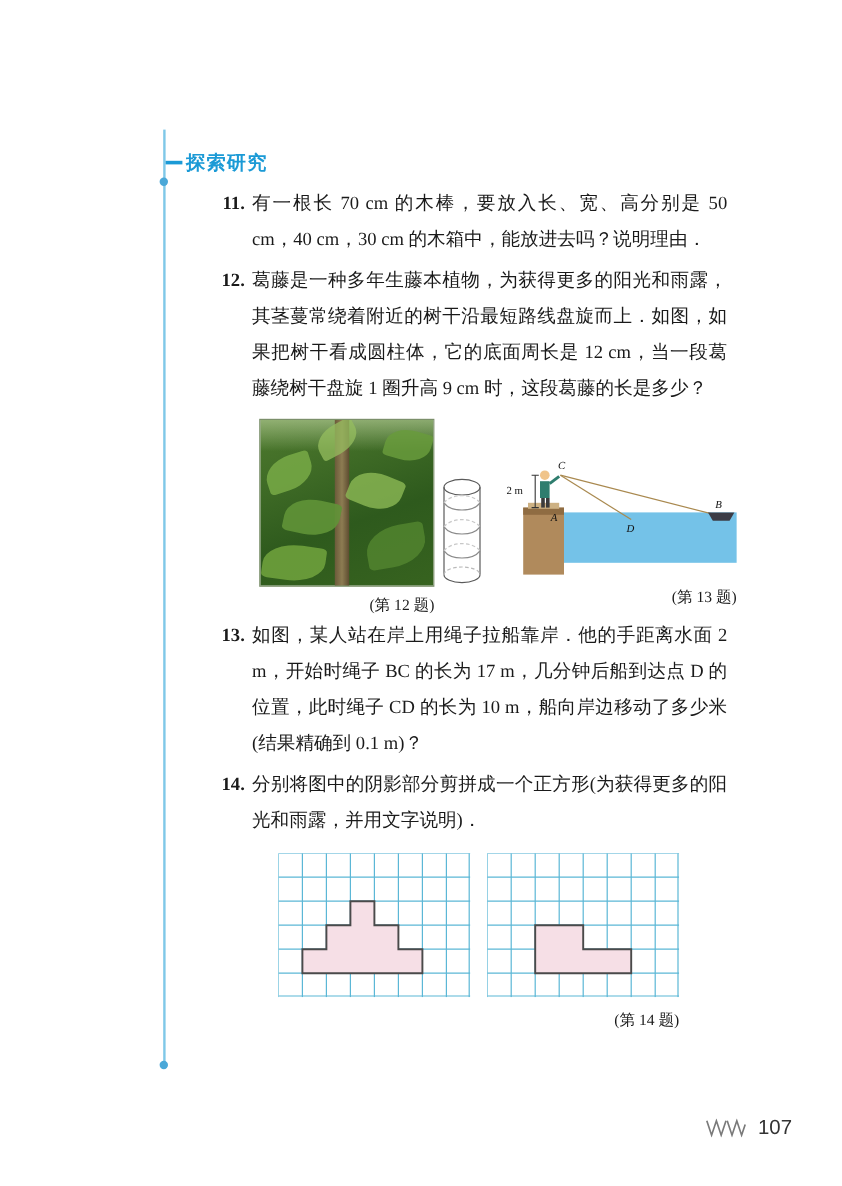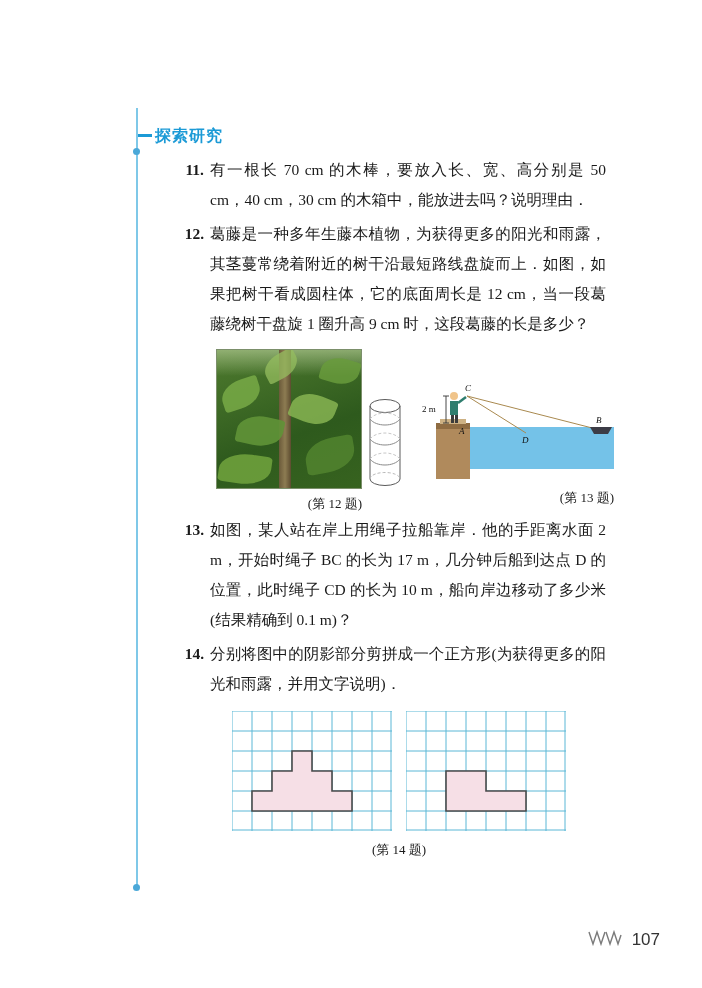--- a/index.html
+++ b/index.html
@@ -174,28 +174,29 @@
   }
   .grids {
     display: flex;
     gap: 14px;
   }
   .grid-box {
     width: 160px;
     height: 120px;
     background: #ffffff;
   }
-  .cap14 { width: 334px; text-align: center; margin-top: 10px; font-size: 13px;}
+  .cap14 { width: 334px; text-align: right; margin-top: 10px; font-size: 13px;}
 
   
   .footer {
     position: absolute;
     right: 42px;
     bottom: 38px;
     display: flex;
+    align-items: center;
     gap: 10px;
   }
   .folio {
     font-family: "Liberation Sans", sans-serif;
     font-size: 17px;
     color: #333;
   }
   .footer-mark {
     width: 34px;
     height: 16px;

